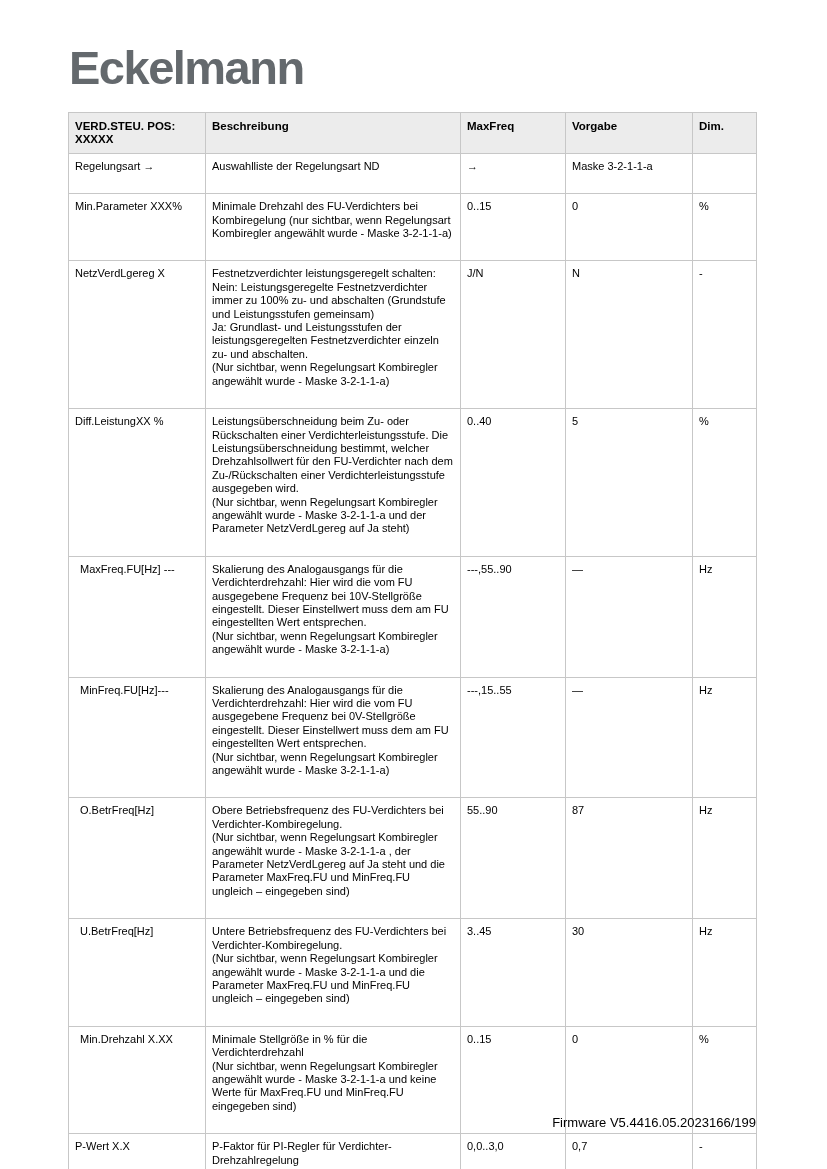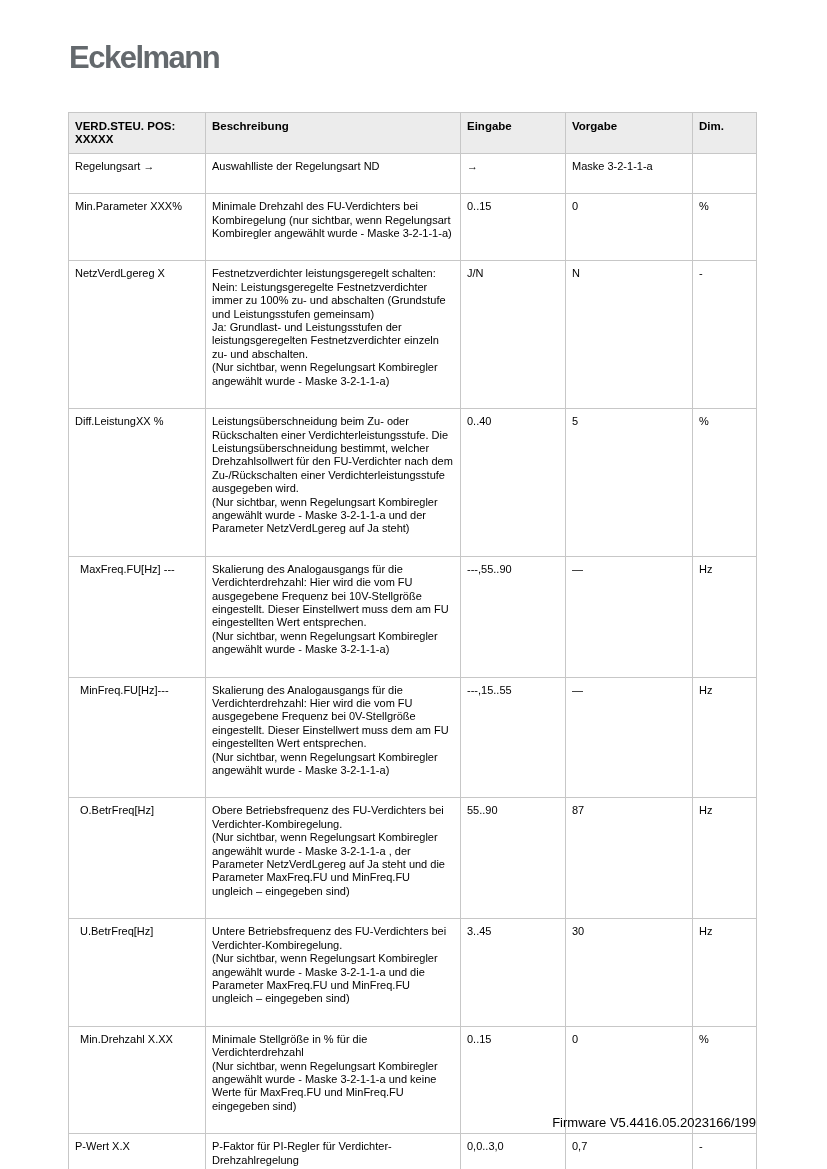--- a/index.html
+++ b/index.html
@@ -7,21 +7,21 @@
   body {
     width:827px; height:1169px;
     font-family:"Liberation Sans", sans-serif;
     color:#000;
     position:relative;
   }
   .page { position:relative; width:827px; height:1169px; background:#fff; overflow:hidden; }
 
   .logo {
     position:absolute; left:69px; top:40px;
-    font-size:31px; font-weight:bold; letter-spacing:-1.5px;
+    font-size:47px; font-weight:bold; letter-spacing:-1.5px;
     color:#64696d;
   }
 
   table.param-table {
     position:absolute; left:68px; top:112px;
     width:688px;
     border-collapse:collapse;
     table-layout:fixed;
     font-size:11px; line-height:13.4px;
   }
@@ -72,21 +72,21 @@
       <col style="width:255px">
       <col style="width:105px">
       <col style="width:127px">
       <col style="width:64px">
     </colgroup>
     <thead>
       <tr>
           <th>VERD.STEU. POS:
 XXXXX</th>
           <th>Beschreibung</th>
-          <th>Eingabe</th>
+          <th>MaxFreq</th>
           <th>Vorgabe</th>
           <th>Dim.</th>
         </tr>
     </thead>
     <tbody>
         <tr>
           <td>Regelungsart →</td>
           <td>Auswahlliste der Regelungsart ND</td>
           <td>→</td>
           <td>Maske 3-2-1-1-a</td>

